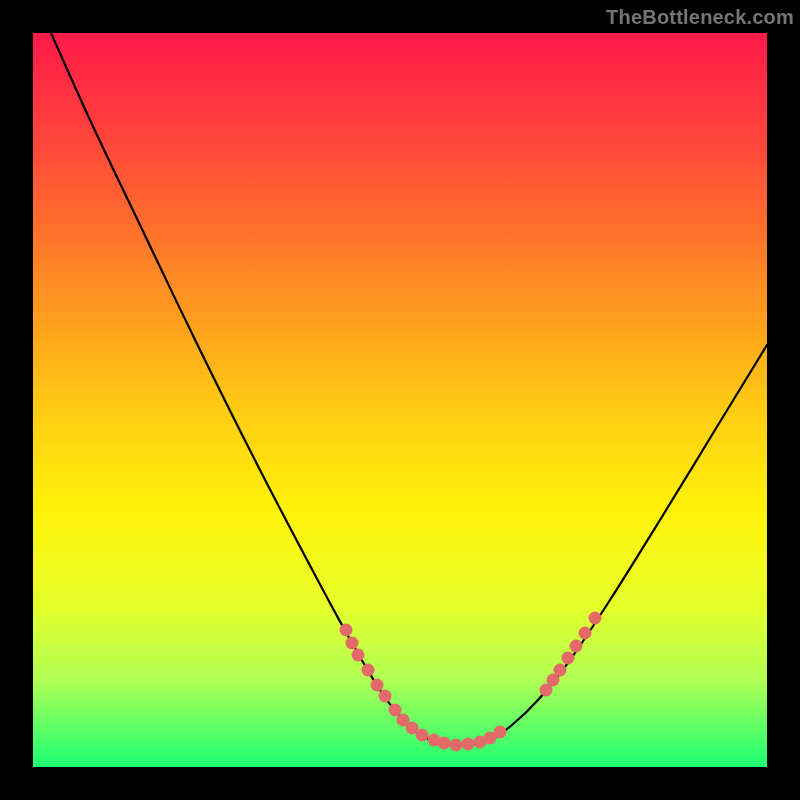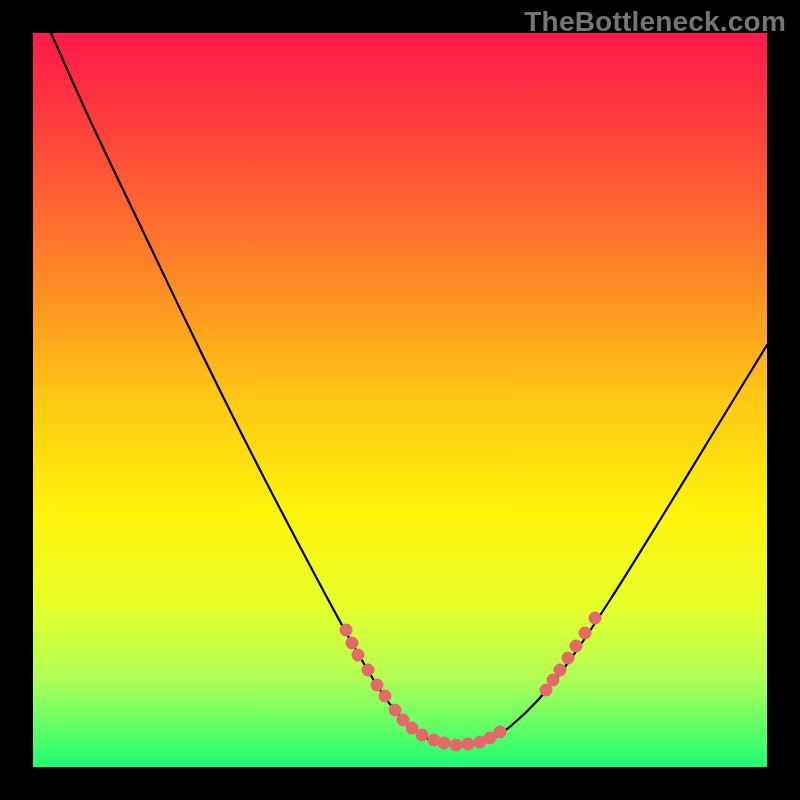--- a/index.html
+++ b/index.html
@@ -24,23 +24,23 @@
       #ffc814 50%,
       #fff30a 65%,
       #e6ff2a 78%,
       #b0ff55 88%,
       #1dff73 100%
     );
   }
   .watermark {
     position: absolute;
     top: 6px;
-    right: 14px;
+    right: 6px;
     font-family: Arial, Helvetica, sans-serif;
-    font-size: 28px;
+    font-size: 20px;
     font-weight: 600;
     color: #757575;
     letter-spacing: 0.2px;
   }
   svg {
     position: absolute;
     left: 0;
     top: 0;
   }
 </style>

